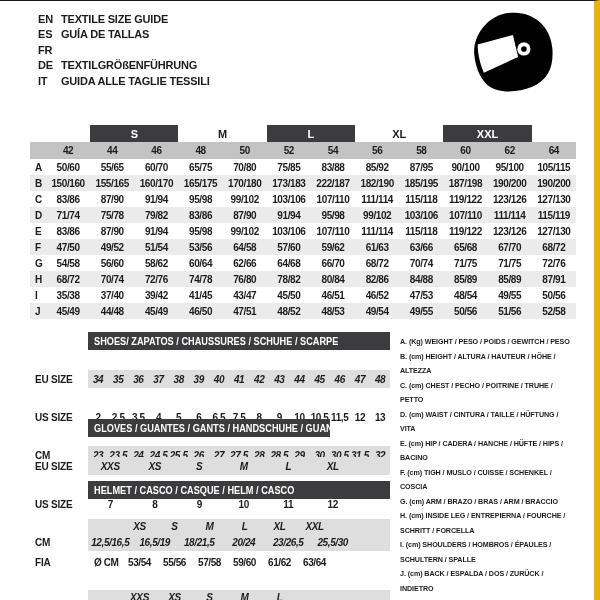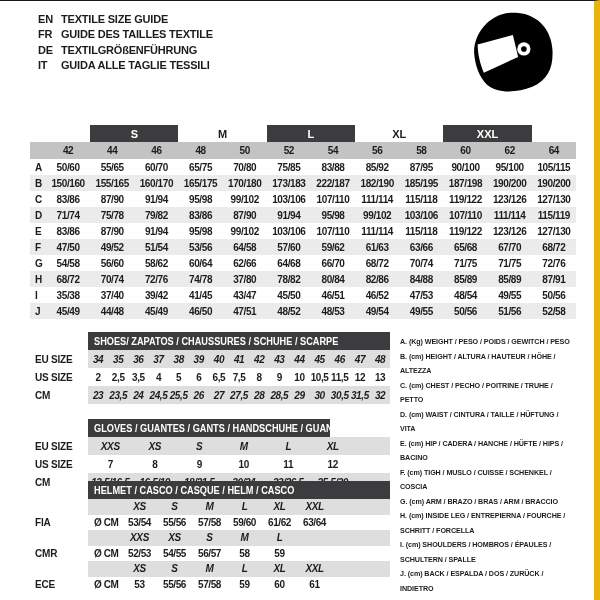--- a/index.html
+++ b/index.html
@@ -21,21 +21,21 @@
   .main-table tr.cols-row td{background:#c3c3c3;height:17px;}
   .main-table tr.row-alt td{background:#ebebeb;}
   .main-table td.row-lbl{text-align:left;padding-left:5px;letter-spacing:0;}
   
   .sec{position:absolute;left:30px;}
   .sec-shoes{top:331px;} .sec-gloves{top:406px;} .sec-helmet{top:480px;}
   .sec-bar{display:flex;align-items:center;height:18px;background:#3c3c3e;color:#fff;
            margin-left:58px;padding-left:6px;box-sizing:border-box;font-size:10px;font-weight:bold;white-space:nowrap;}
   .sec-bar .bar-txt{display:inline-block;transform:scaleX(0.92);transform-origin:left center;}
   .bar-w300{width:302px;} .bar-w242{width:242px;margin-top:12px;}
-  .sec-row{display:flex;align-items:center;}
+  .sec-row{display:flex;align-items:center;margin-top:20px;}
   .row-h18{height:18px;} .row-h15{height:15.5px;}
   .sec-row .lbl{width:58px;flex:none;font-size:10px;font-weight:bold;padding-left:5px;box-sizing:border-box;letter-spacing:-0.2px;white-space:nowrap;}
   .sec-content{width:302px;flex:none;display:flex;align-items:center;height:100%;}
   .sec-row.gray .sec-content{background:#dedede;font-style:italic;}
   .cell{text-align:center;font-size:10px;font-weight:bold;letter-spacing:-0.4px;white-space:nowrap;overflow:hidden;}
   .cell-flex{flex:1;}
   .cell-glove{width:44.5px;flex:none;}
   .cell-helm{width:35px;flex:none;}
   .cell-unit{width:34px;flex:none;text-align:left;padding-left:6px;box-sizing:border-box;}
   
@@ -46,22 +46,25 @@
 <body>
 
 <div class="page">
 
   <div class="langs">
       <div class="lang-row">
         <span class="lang-code">EN</span>
         <span class="lang-text">TEXTILE SIZE GUIDE</span>
       </div>
       <div class="lang-row">
+        <span class="lang-code">ES</span>
+        <span class="lang-text">GUÍA DE TALLAS</span>
+      </div>
+      <div class="lang-row">
         <span class="lang-code">FR</span>
-        <span class="lang-text">GUIDE DES TAILLES TEXTILE</span>
       </div>
       <div class="lang-row">
         <span class="lang-code">DE</span>
         <span class="lang-text">TEXTILGRÖßENFÜHRUNG</span>
       </div>
       <div class="lang-row">
         <span class="lang-code">IT</span>
         <span class="lang-text">GUIDA ALLE TAGLIE TESSILI</span>
       </div>
     </div>
@@ -220,21 +223,21 @@
           <td>71/75</td>
           <td>71/75</td>
           <td>72/76</td>
         </tr>
         <tr class="row-alt">
           <td class="row-lbl">H</td>
           <td>68/72</td>
           <td>70/74</td>
           <td>72/76</td>
           <td>74/78</td>
-          <td>37/80</td>
+          <td>76/80</td>
           <td>78/82</td>
           <td>80/84</td>
           <td>82/86</td>
           <td>84/88</td>
           <td>85/89</td>
           <td>85/89</td>
           <td>87/91</td>
         </tr>
         <tr>
           <td class="row-lbl">I</td>

